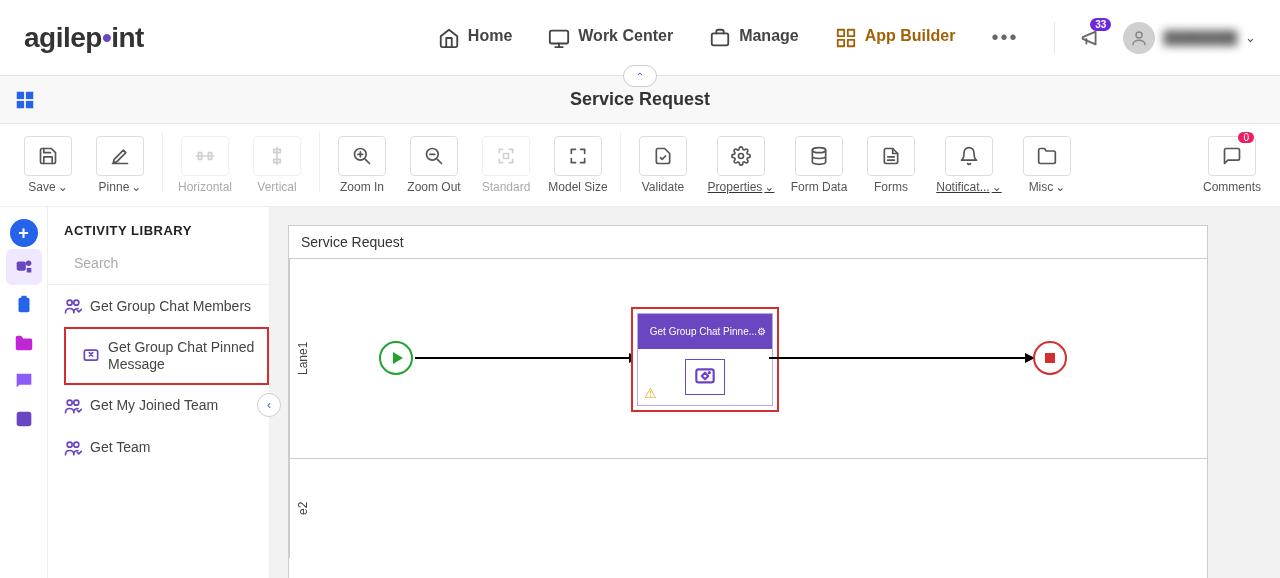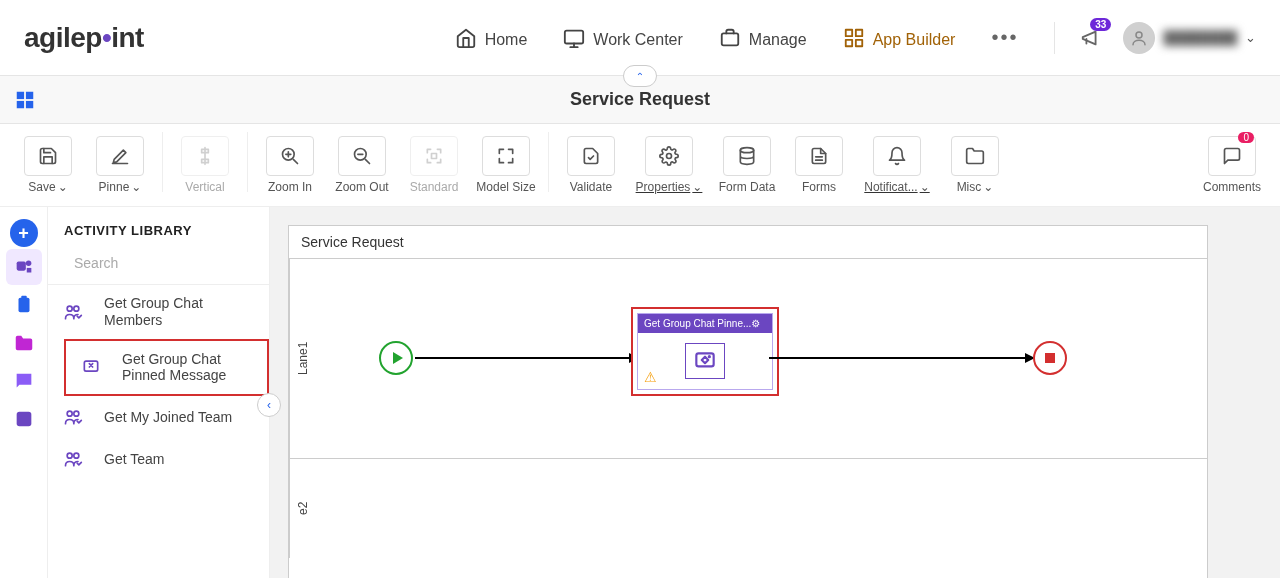--- a/index.html
+++ b/index.html
@@ -2,21 +2,21 @@
 <html><head>
 <meta charset="utf-8">
 <style>
 * { box-sizing: border-box; margin: 0; padding: 0; }
 body { font-family: -apple-system, BlinkMacSystemFont, "Segoe UI", Arial, sans-serif; font-size: 13px; color: #333; width: 1280px; height: 578px; overflow: hidden; background: #fff; }
 
 .header { display: flex; align-items: center; height: 76px; padding: 0 24px; border-bottom: 1px solid #e5e5e5; }
 .logo { font-size: 28px; font-weight: 600; letter-spacing: -0.5px; }
 .logo .dot { color: #6b46c1; }
 .nav { display: flex; gap: 4px; margin-left: auto; align-items: center; }
-.nav-item { display: flex; align-items: flex-end; gap: 8px; padding: 8px 16px; font-size: 16px; color: #444; cursor: pointer; }
+.nav-item { display: flex; align-items: flex-start; gap: 8px; padding: 8px 16px; font-size: 16px; color: #444; cursor: pointer; font-weight: bold; }
 .nav-item.active { color: #a16207; }
 .nav-item svg { width: 22px; height: 22px; }
 .nav-more { padding: 8px 16px; cursor: pointer; color: #666; font-size: 20px; letter-spacing: 2px; }
 .header-right { display: flex; align-items: center; gap: 16px; margin-left: 20px; padding-left: 20px; border-left: 1px solid #e5e5e5; }
 .notif-icon { position: relative; width: 32px; height: 32px; display: flex; align-items: center; justify-content: center; cursor: pointer; }
 .notif-badge { position: absolute; top: -4px; right: -4px; background: #6d28d9; color: #fff; font-size: 10px; padding: 1px 5px; border-radius: 9px; font-weight: 600; }
 .user-menu { display: flex; align-items: center; gap: 8px; cursor: pointer; }
 .user-avatar { width: 32px; height: 32px; border-radius: 50%; background: #d0d0d0; display: flex; align-items: center; justify-content: center; }
 .user-name { filter: blur(4px); color: #666; }
 .chev { color: #555; }
@@ -45,21 +45,21 @@
 .rail-item.blue-circle { background: #2563eb; color: #fff; border-radius: 50%; width: 28px; height: 28px; font-size: 18px; font-weight: bold; }
 .rail-item.active { background: #f0e8ff; }
 .rail-item svg { width: 22px; height: 22px; }
 
 .sidebar { width: 222px; background: #fff; display: flex; flex-direction: column; border-right: 1px solid #eee; position: relative; }
 .sidebar-title { font-size: 13px; font-weight: 700; letter-spacing: 0.5px; padding: 16px 16px 10px; color: #222; }
 .search-box { display: flex; align-items: center; gap: 12px; padding: 6px 14px 12px; border-bottom: 1px solid #eee; }
 .search-box input { border: none; outline: none; font-size: 14px; flex: 1; color: #666; }
 .search-box input::placeholder { color: #aaa; }
 .activity-list { overflow-y: auto; flex: 1; }
-.activity-item { display: flex; align-items: center; gap: 18px; padding: 10px 12px; cursor: pointer; font-size: 14px; color: #444; line-height: 1.2; }
+.activity-item { display: flex; align-items: center; gap: 4px; padding: 10px 12px; cursor: pointer; font-size: 14px; color: #444; line-height: 1.2; }
 .activity-item.highlighted { border: 2px solid #d32f2f; margin-left: 16px; }
 .activity-icon { width: 26px; height: 22px; flex-shrink: 0; display: flex; align-items: center; justify-content: center; }
 .collapse-handle { position: absolute; right: -12px; top: 186px; width: 24px; height: 24px; border: 1px solid #ccc; border-radius: 50%; background: #fff; display: flex; align-items: center; justify-content: center; cursor: pointer; color: #2563eb; font-size: 12px; }
 
 .canvas-wrap { flex: 1; padding: 18px; overflow: auto; }
 .canvas { background: #fff; border: 1px solid #ccc; width: 920px; height: 520px; }
 .canvas-title { padding: 8px 12px; font-size: 14px; color: #333; }
 .lane { position: relative; border-top: 1px solid #ccc; height: 200px; display: flex; }
 .lane-label { width: 26px; border-right: 1px solid #ccc; display: flex; align-items: center; justify-content: center; writing-mode: vertical-rl; transform: rotate(180deg); font-size: 12px; color: #444; }
 .lane-body { flex: 1; position: relative; }
@@ -72,21 +72,21 @@
 
 .edge { position: absolute; height: 2px; background: #000; top: 98px; }
 .edge.e1 { left: 100px; width: 216px; }
 .edge.e2 { left: 454px; width: 260px; }
 .arrowhead { position: absolute; width: 0; height: 0; border-left: 10px solid #000; border-top: 5px solid transparent; border-bottom: 5px solid transparent; top: 94px; }
 .arrowhead.a1 { left: 314px; }
 .arrowhead.a2 { left: 710px; }
 
 .activity-node { position: absolute; left: 316px; top: 48px; width: 148px; border: 2px solid #d32f2f; padding: 4px; background: #fff; }
 .activity-node-inner { border: 1px solid #b9a8ee; }
-.activity-node-header { background: #6b46c1; color: #fff; font-size: 10px; padding: 4px 6px; display: flex; justify-content: flex-start; align-items: center; }
+.activity-node-header { background: #6b46c1; color: #fff; font-size: 10px; padding: 12px 6px; display: flex; justify-content: flex-end; align-items: center; }
 .activity-node-body { height: 56px; display: flex; align-items: center; justify-content: center; position: relative; background: #fff; }
 .warn-icon { position: absolute; left: 6px; bottom: 4px; color: #f59e0b; font-size: 14px; }
 .pin-graphic { width: 40px; height: 36px; border: 1px solid #6b46c1; display: flex; align-items: center; justify-content: center; }
 
 svg { stroke: currentColor; fill: none; stroke-width: 2; stroke-linecap: round; stroke-linejoin: round; }
 .fill-current { fill: currentColor; stroke: none; }
 </style>
 </head>
 <body>
 
@@ -172,20 +172,28 @@
   <div class="tool">
     <div class="tool-icon-box">
         <svg viewBox="0 0 24 24" width="20" height="20" style="color:#555">
           <path d="M4 20l4-1 11-11-3-3L5 16l-1 4z"></path>
           <path d="M3 21h18"></path>
         </svg>
       </div>
     <div class="tool-label"><span>Pinne</span> ⌄</div>
   </div>
   <div class="tool-sep"></div>
+  <div class="tool">
+    <div class="tool-icon-box ghost">
+        <svg viewBox="0 0 24 24" width="20" height="20" style="color:#999">
+          <path d="M4 8h4v8H4zM16 8h4v8h-4zM2 12h20"></path>
+        </svg>
+      </div>
+    <div class="tool-label dim">Horizontal</div>
+  </div>
   <div class="tool">
     <div class="tool-icon-box ghost">
         <svg viewBox="0 0 24 24" width="20" height="20" style="color:#999">
           <path d="M8 4h8v4H8zM8 16h8v4H8zM12 2v20"></path>
         </svg>
       </div>
     <div class="tool-label dim">Vertical</div>
   </div>
   <div class="tool-sep"></div>
   <div class="tool">

